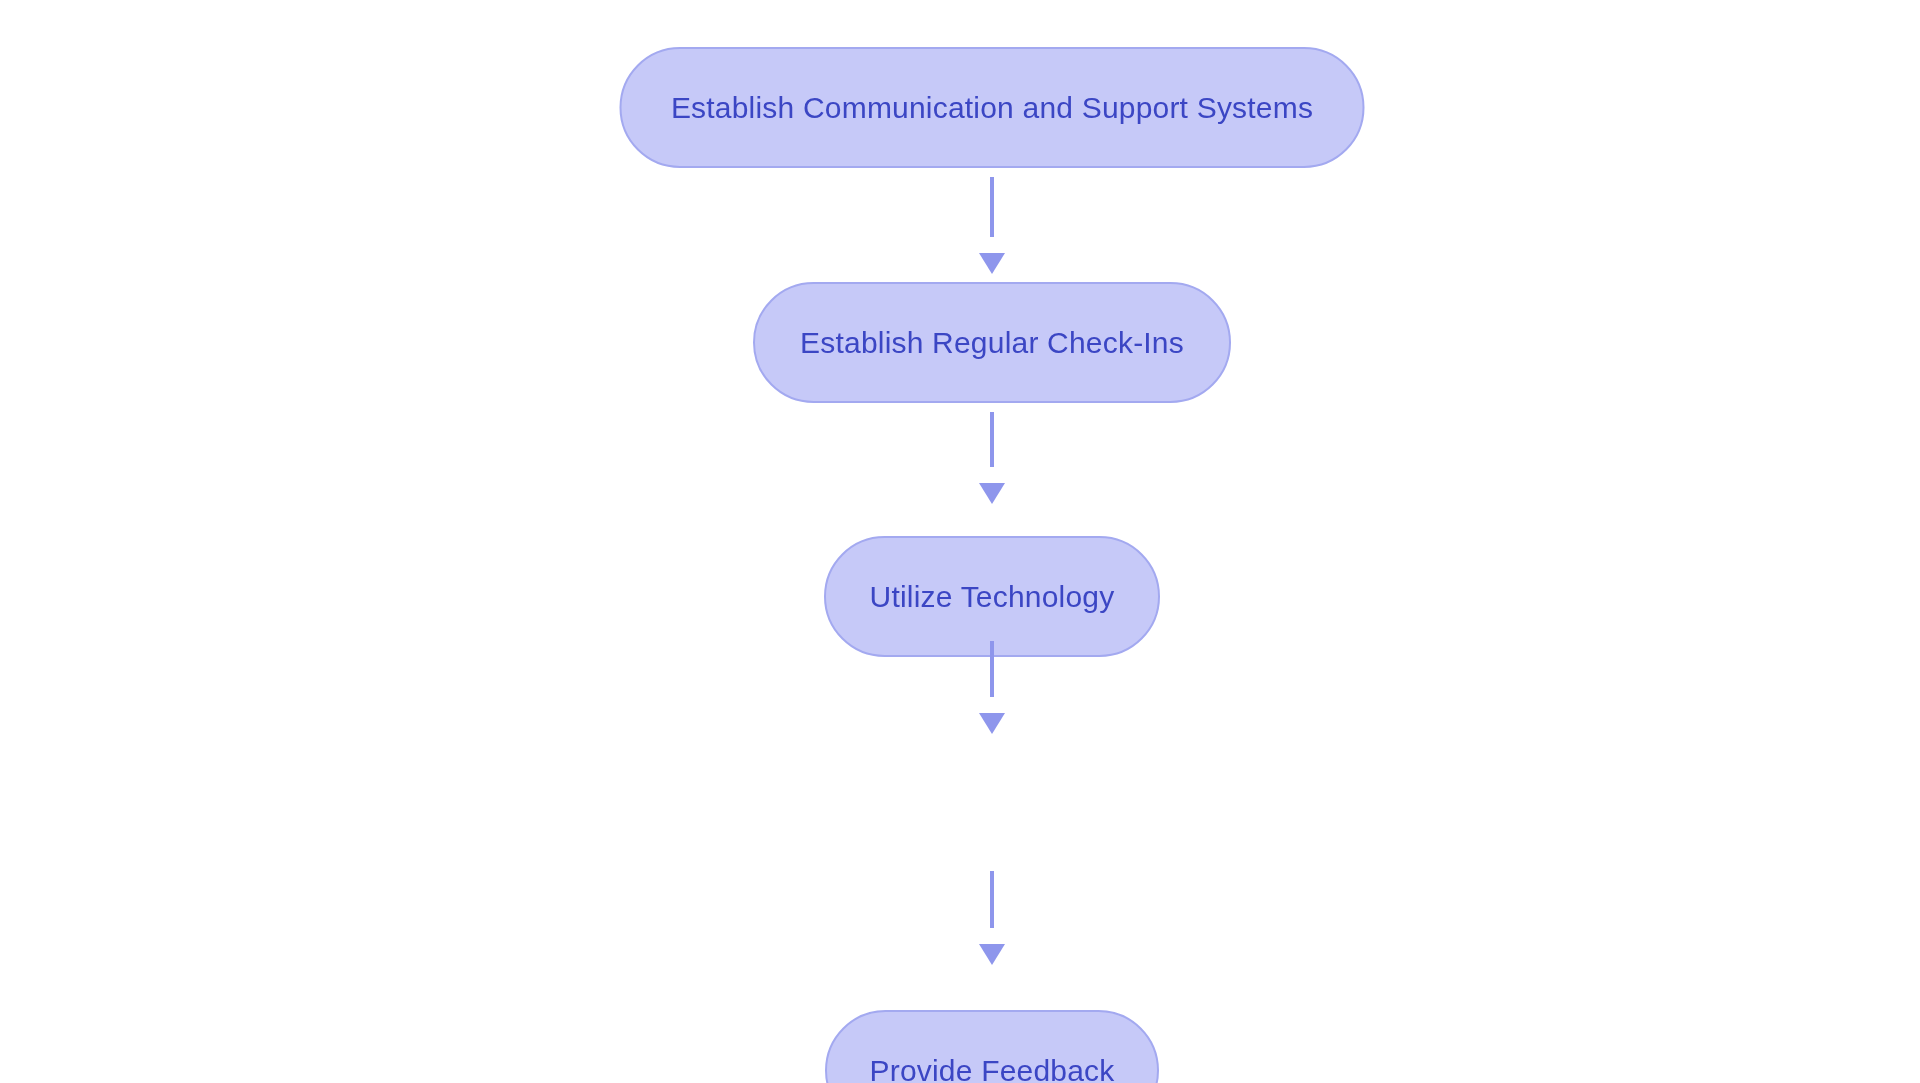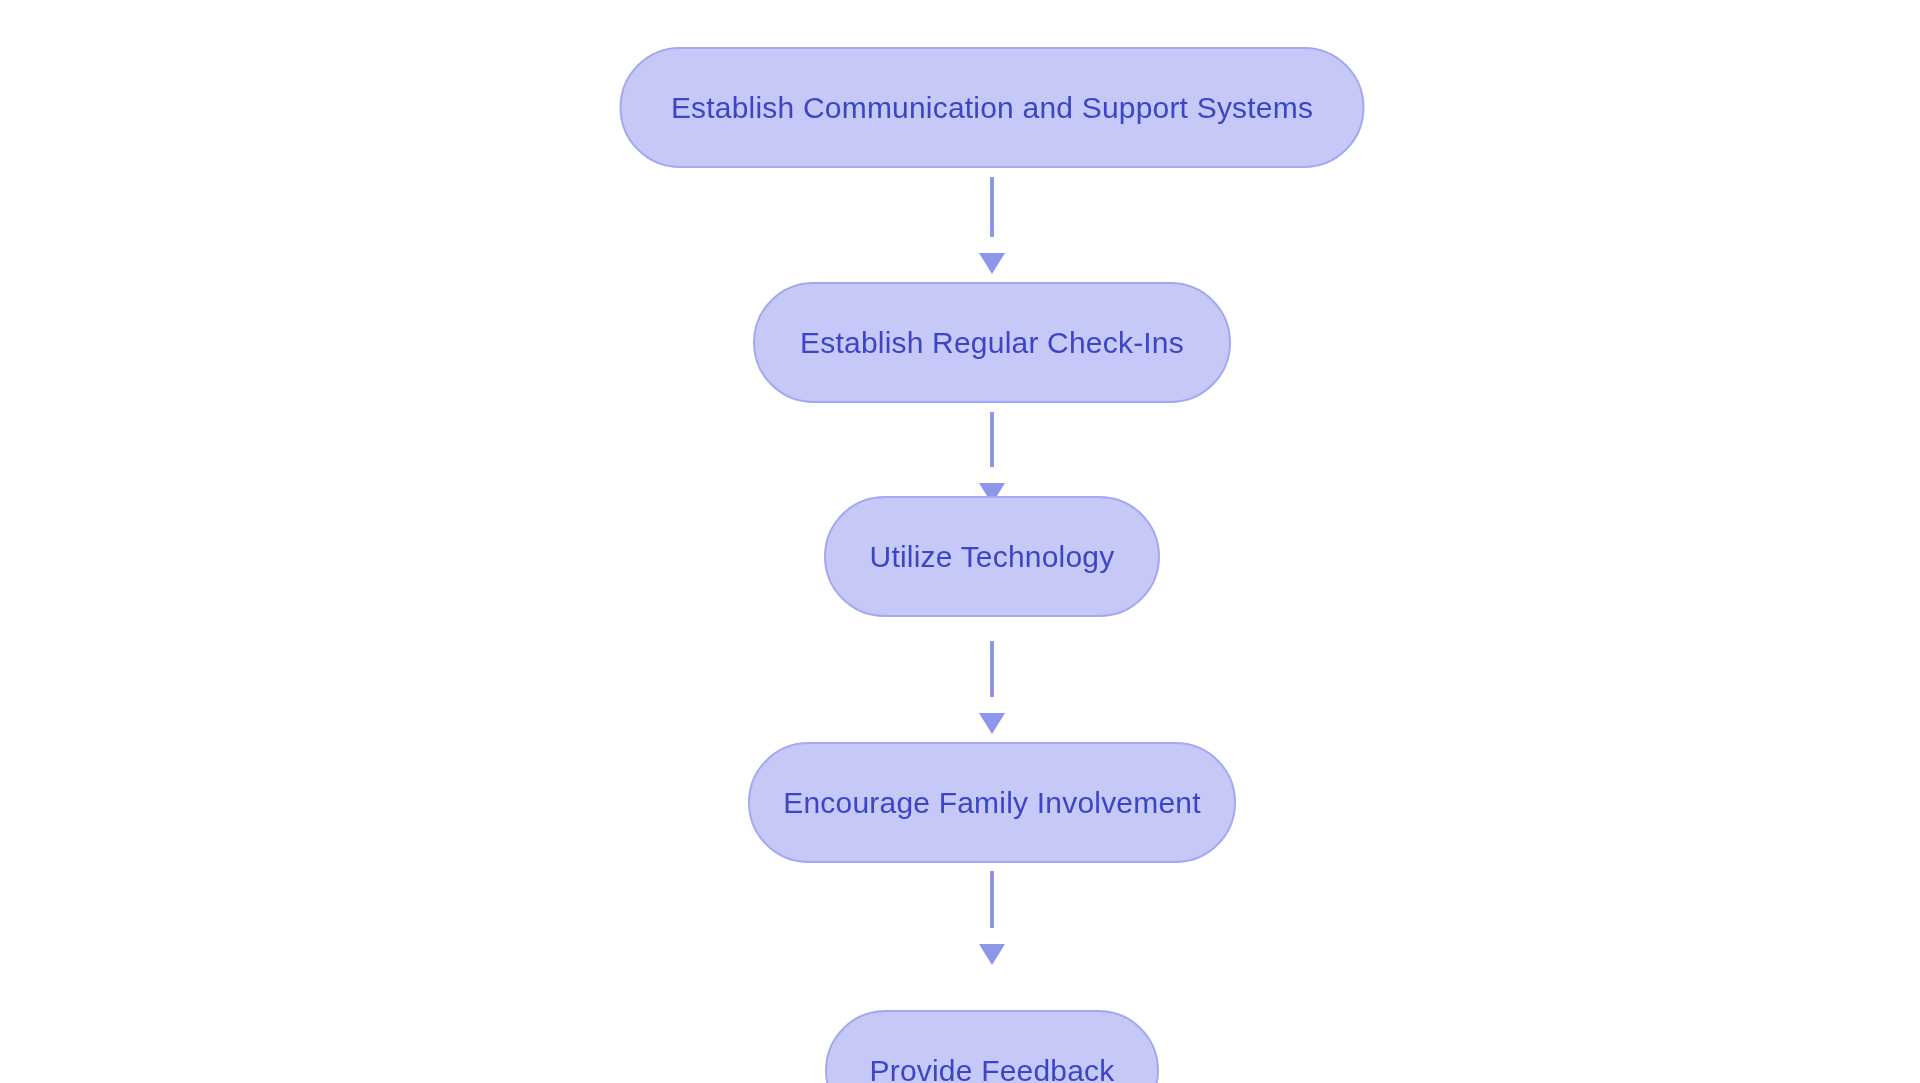--- a/index.html
+++ b/index.html
@@ -35,21 +35,21 @@
     align-items: center;
     justify-content: center;
     color: var(--node-text);
     font-size: 30px;
     letter-spacing: 0.2px;
     white-space: nowrap;
     text-align: center;
   }
   .node-1 { top: 15px;  width: 745px; }
   .node-2 { top: 250px; width: 478px; text-align: right; }
-  .node-3 { top: 464px; width: 336px; text-align: center; }
+  .node-3 { top: 504px; width: 336px; text-align: center; }
   .node-4 { top: 710px; width: 488px; }
   .node-5 { top: 978px; width: 334px; text-align: center; }
 
   .arrow {
     position: absolute;
     left: 50%;
     transform: translateX(-50%);
     display: flex;
     flex-direction: column;
     align-items: center;
@@ -96,23 +96,20 @@
 
   <div class="node node-3">
     <span>Utilize Technology</span>
   </div>
 
   <div class="arrow arrow-3">
     <div class="shaft"></div>
     <div class="head"></div>
   </div>
 
-  <div class="node node-4">
-    <span>Encourage Family Involvement</span>
-  </div>
 
   <div class="arrow arrow-4">
     <div class="shaft"></div>
     <div class="head"></div>
   </div>
 
   <div class="node node-5">
     <span>Provide Feedback</span>
   </div>
 

